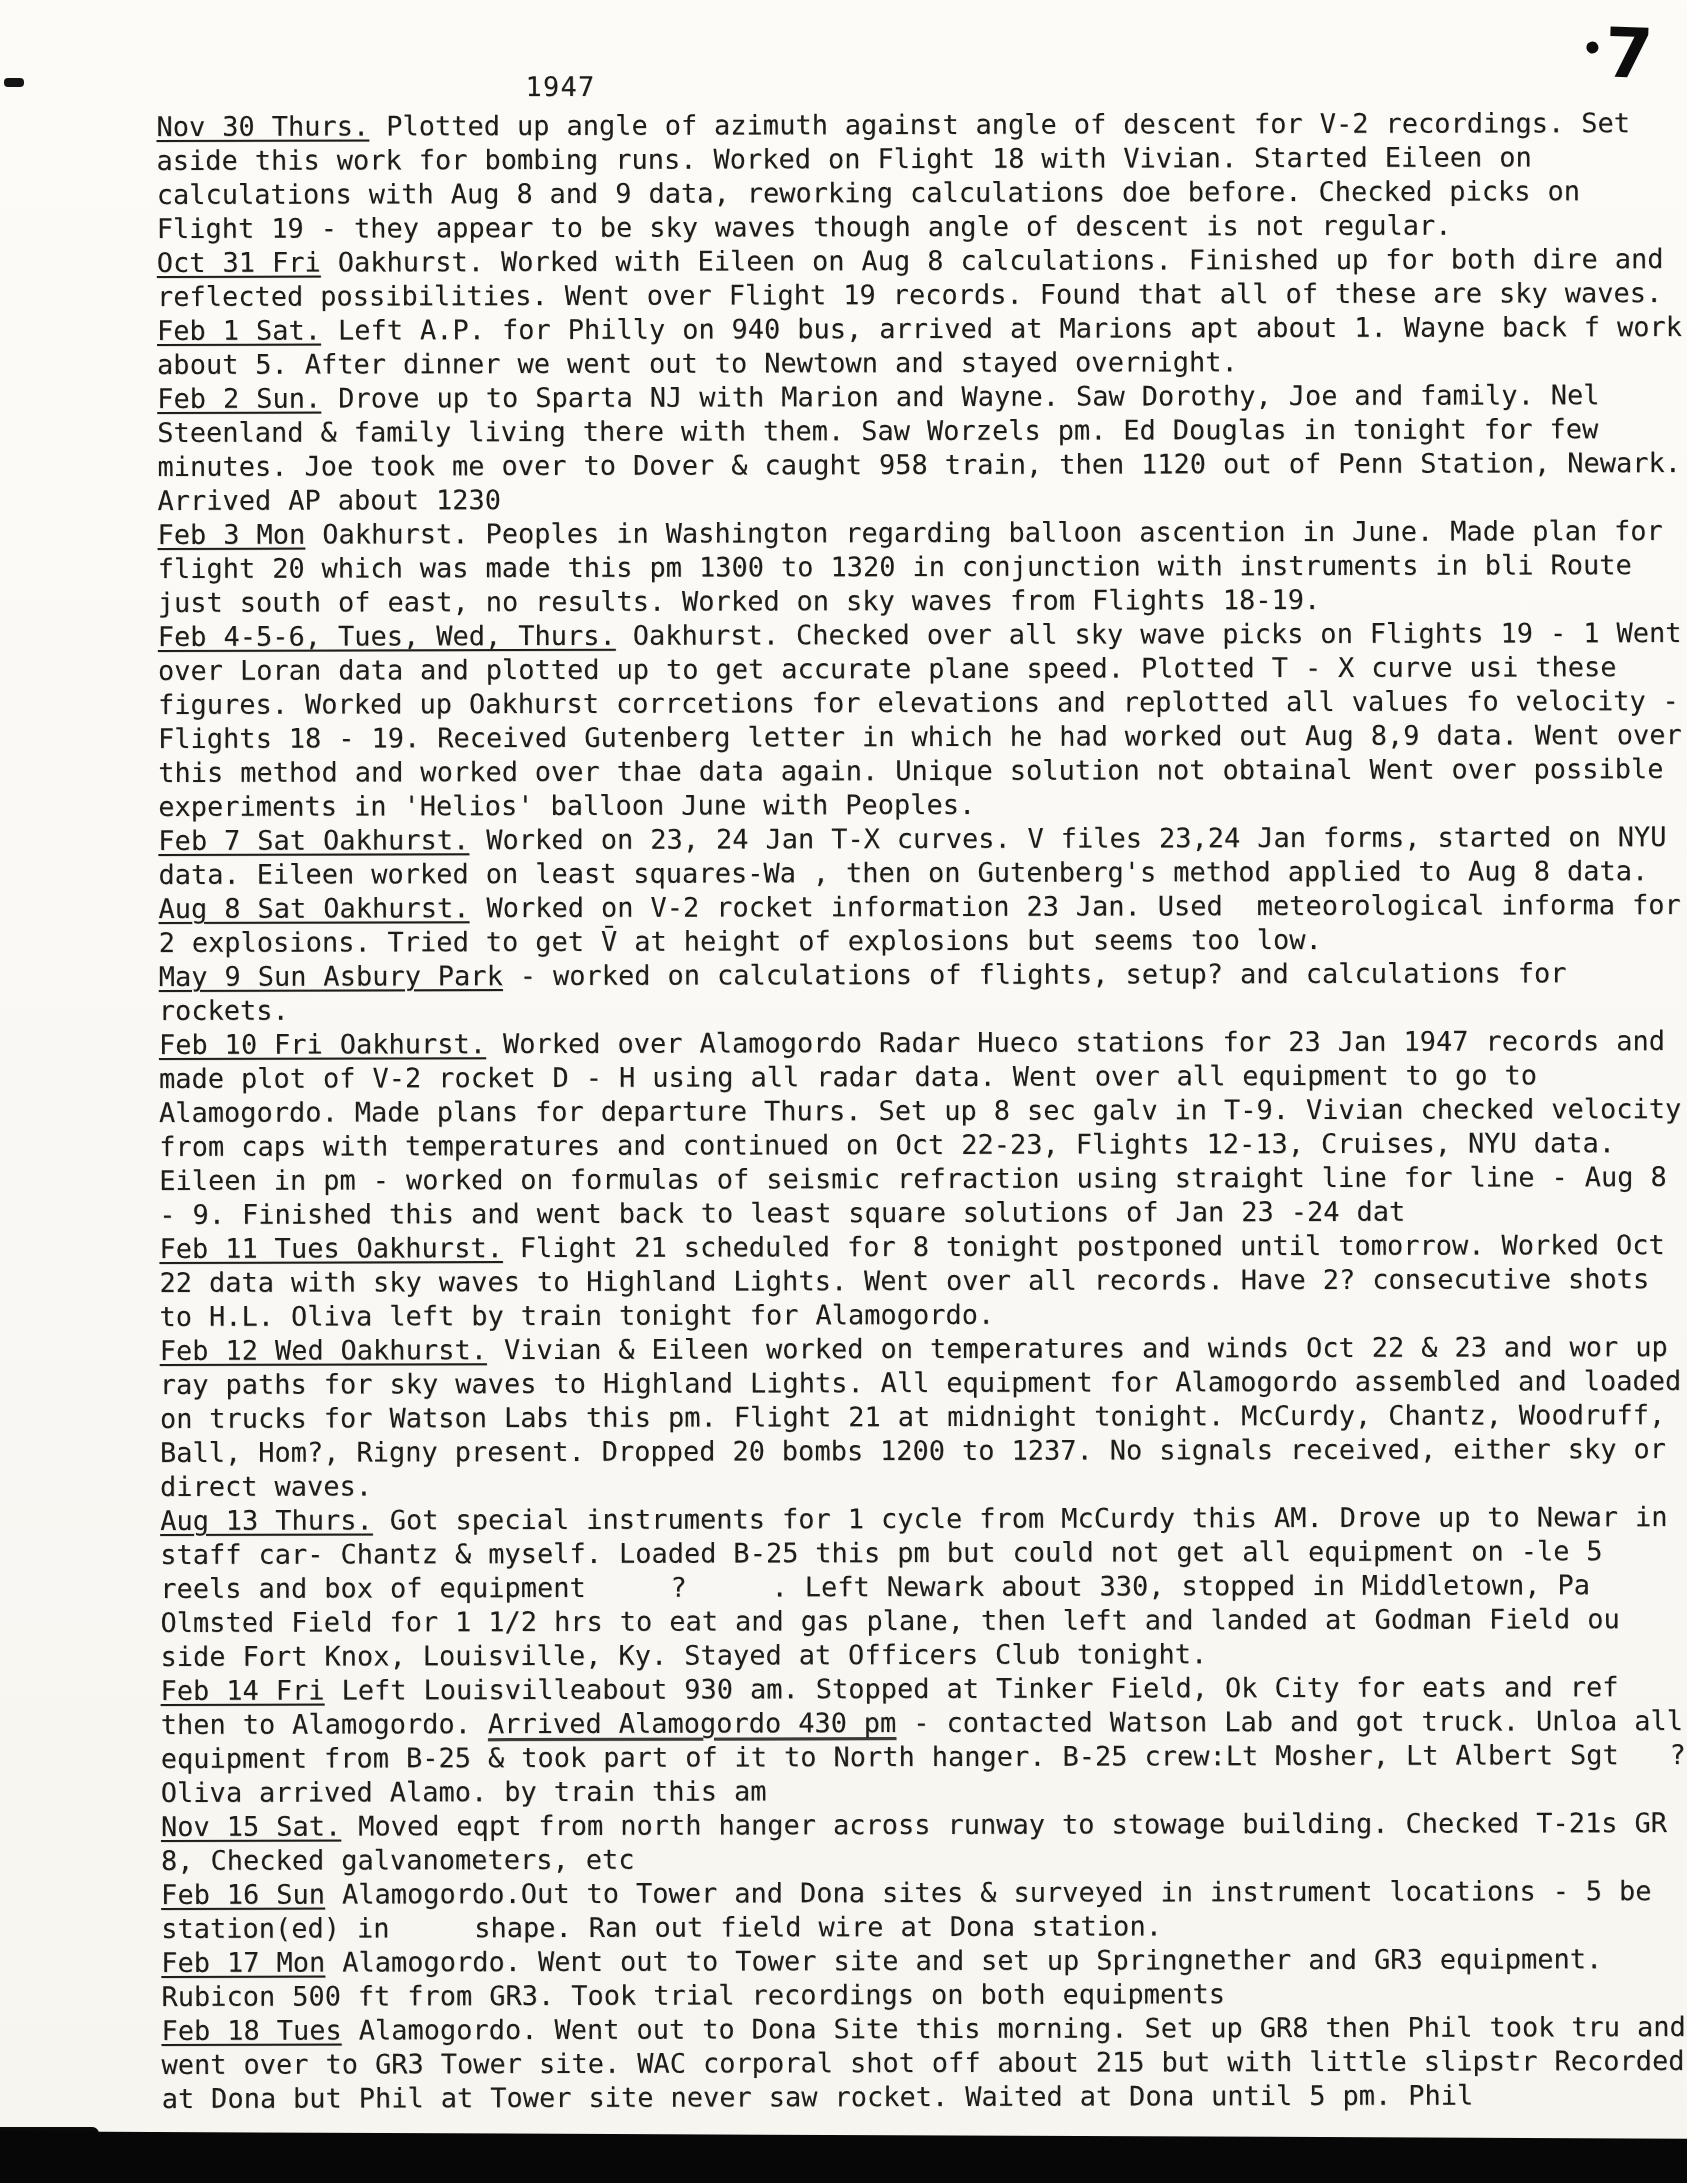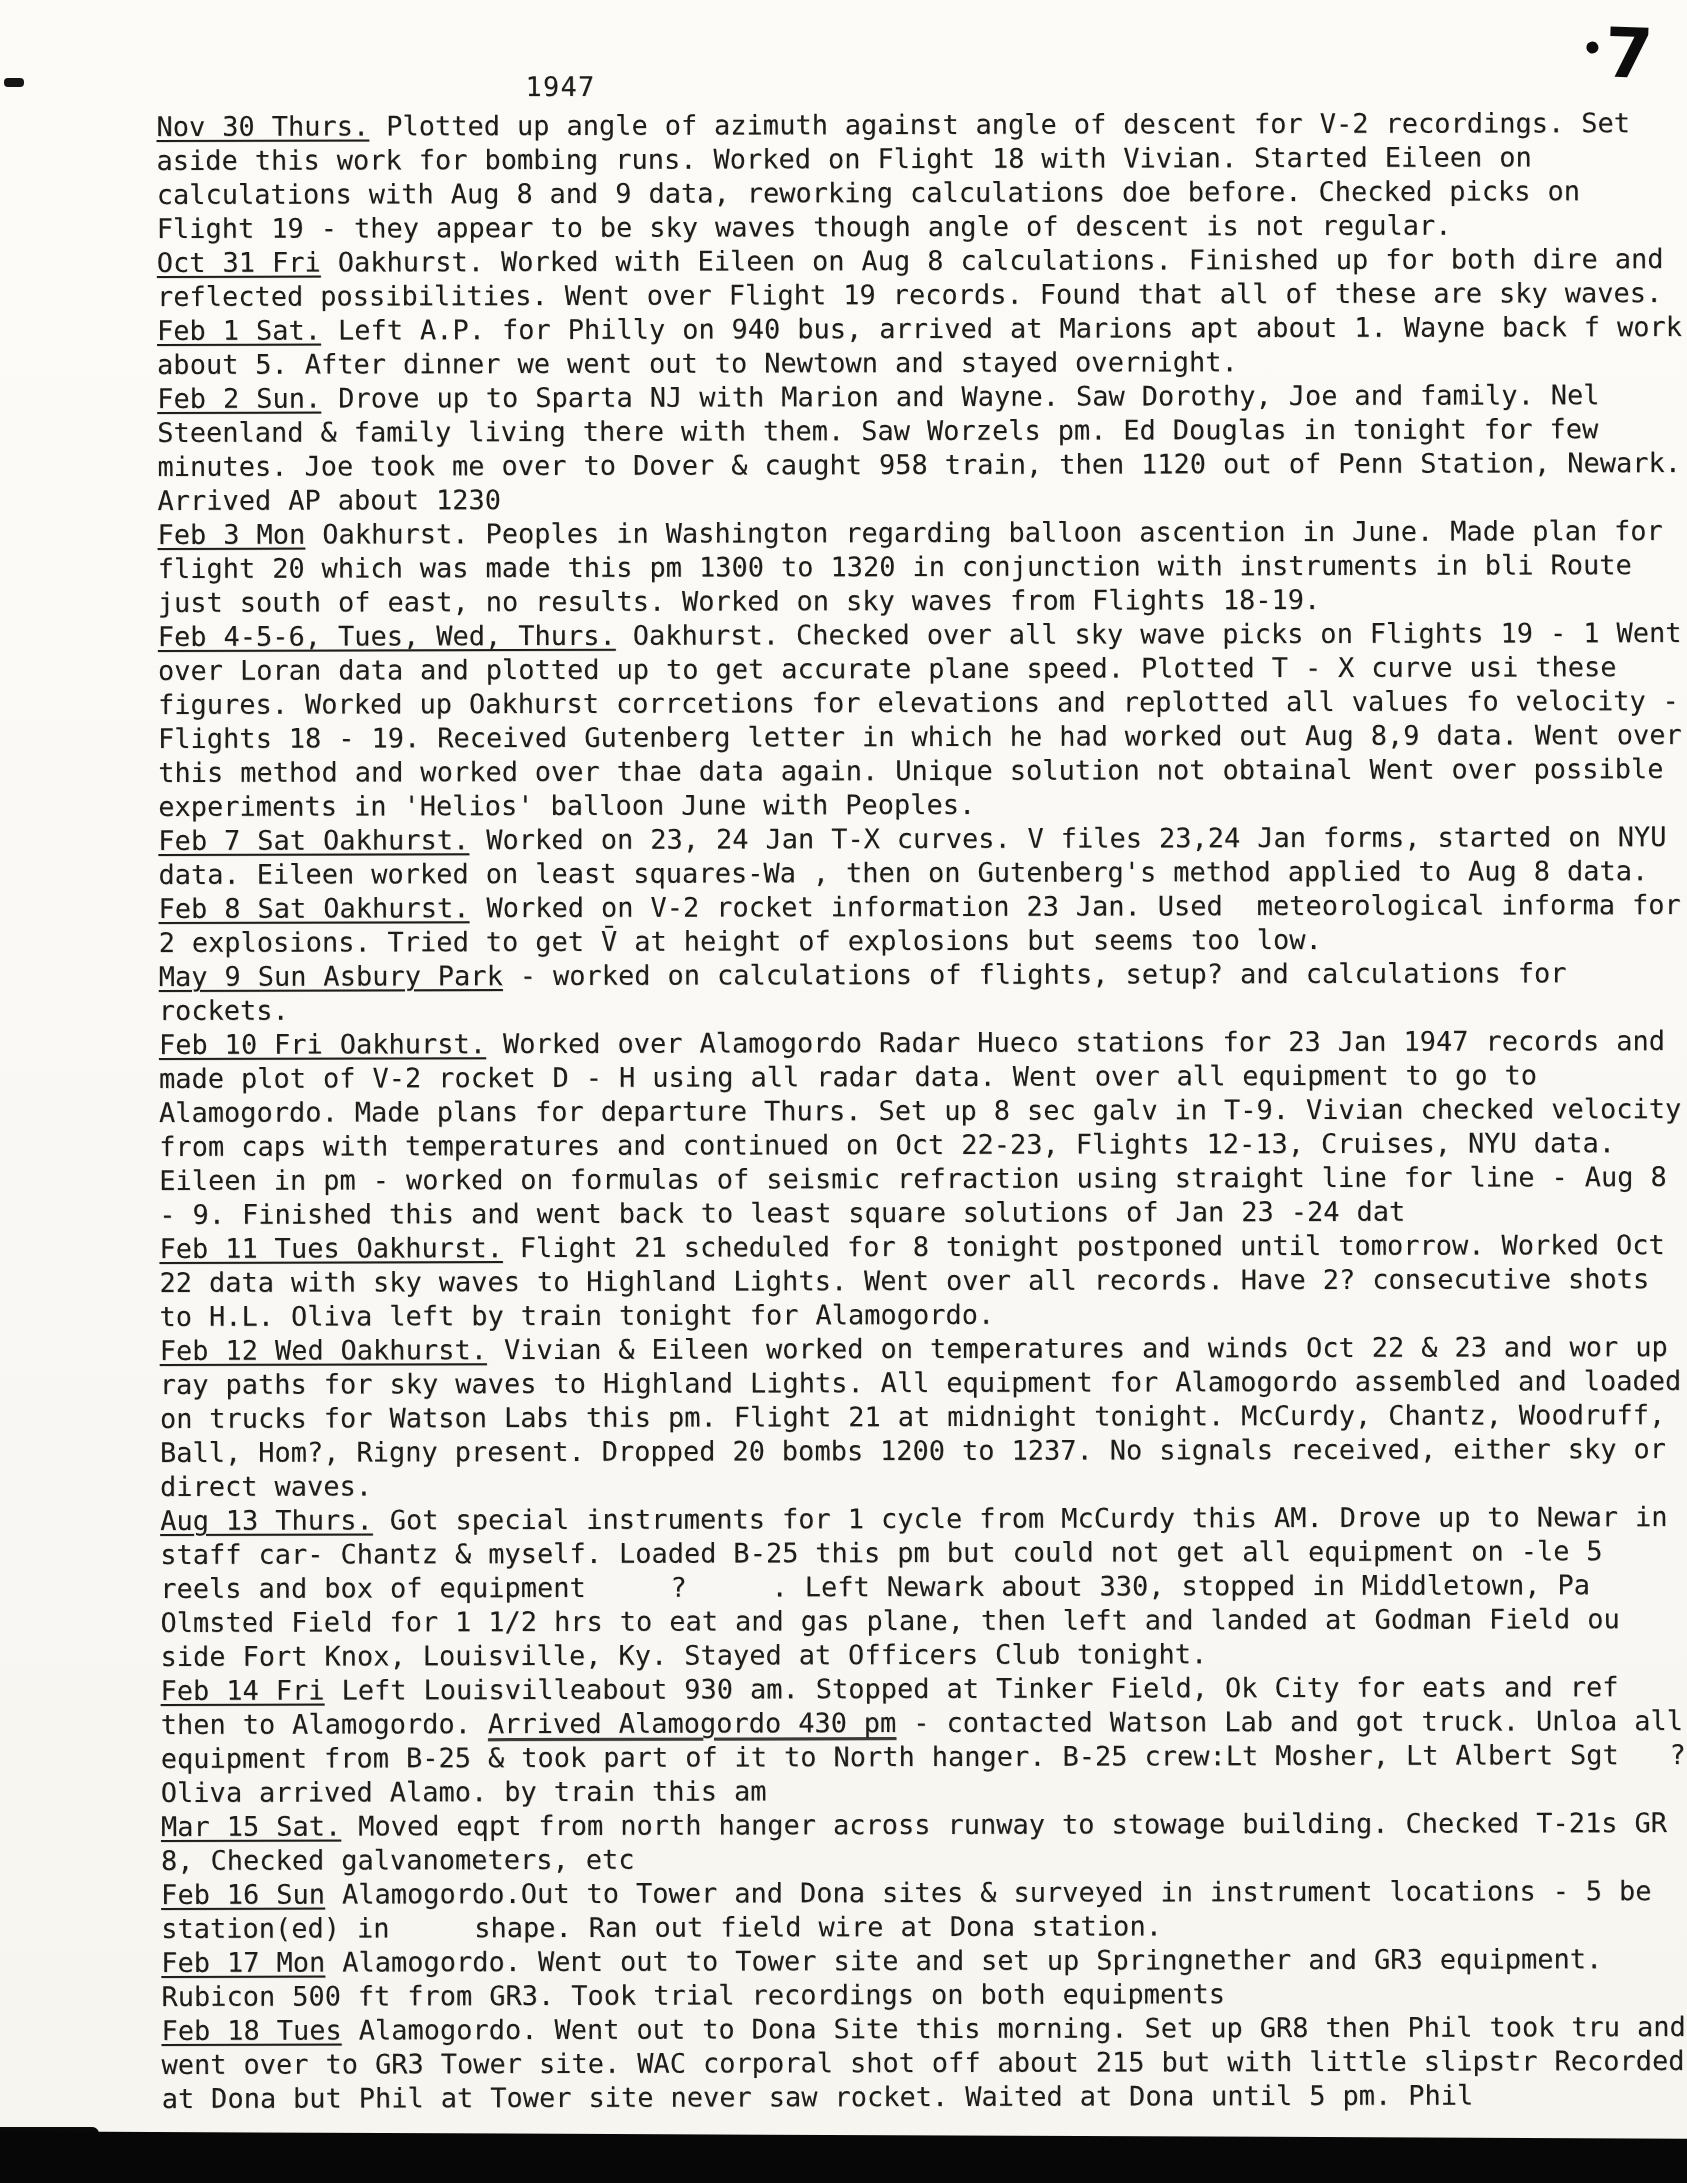--- a/index.html
+++ b/index.html
@@ -147,21 +147,21 @@
         <span class="date">Feb 4-5-6, Tues, Wed, Thurs.</span>
         <span class="txt">Oakhurst. Checked over all sky wave picks on Flights 19 - 1 Went over Loran data and plotted up to get accurate plane speed. Plotted T - X curve usi these figures. Worked up Oakhurst corrcetions for elevations and replotted all values fo velocity - Flights 18 - 19. Received Gutenberg letter in which he had worked out Aug 8,9 data. Went over this method and worked over thae data again. Unique solution not obtainal Went over possible experiments in 'Helios' balloon June with Peoples.</span>
       </p>
 
       <p class="entry">
         <span class="date">Feb 7 Sat Oakhurst.</span>
         <span class="txt">Worked on 23, 24 Jan T-X curves. V files 23,24 Jan forms, started on NYU data. Eileen worked on least squares-Wa , then on Gutenberg's method applied to Aug 8 data.</span>
       </p>
 
       <p class="entry">
-        <span class="date">Feb 8 Sat Oakhurst.</span>
+        <span class="date">Aug 8 Sat Oakhurst.</span>
         <span class="txt">Worked on V-2 rocket information 23 Jan. Used  meteorological informa for 2 explosions. Tried to get V̄ at height of explosions but seems too low.</span>
       </p>
 
       <p class="entry">
         <span class="date">May 9 Sun Asbury Park</span>
         <span class="txt">- worked on calculations of flights, setup? and calculations for rockets.</span>
       </p>
 
       <p class="entry">
         <span class="date">Feb 10 Fri Oakhurst.</span>
@@ -182,21 +182,21 @@
         <span class="date">Aug 13 Thurs.</span>
         <span class="txt">Got special instruments for 1 cycle from McCurdy this AM. Drove up to Newar in staff car- Chantz &amp; myself. Loaded B-25 this pm but could not get all equipment on -le 5 reels and box of equipment     ?     . Left Newark about 330, stopped in Middletown, Pa Olmsted Field for 1 1/2 hrs to eat and gas plane, then left and landed at Godman Field ou side Fort Knox, Louisville, Ky. Stayed at Officers Club tonight.</span>
       </p>
 
       <p class="entry">
         <span class="date">Feb 14 Fri</span>
         <span class="txt">Left Louisvilleabout 930 am. Stopped at Tinker Field, Ok City for eats and ref then to Alamogordo. </span><span class="txt pencil">Arrived Alamogordo 430 pm</span><span class="txt"> - contacted Watson Lab and got truck. Unloa all equipment from B-25 &amp; took part of it to North hanger. B-25 crew:Lt Mosher, Lt Albert Sgt   ?    Oliva arrived Alamo. by train this am</span>
       </p>
 
       <p class="entry">
-        <span class="date">Mar 15 Sat.</span>
+        <span class="date">Nov 15 Sat.</span>
         <span class="txt">Moved eqpt from north hanger across runway to stowage building. Checked T-21s GR 8, Checked galvanometers, etc</span>
       </p>
 
       <p class="entry">
         <span class="date">Feb 16 Sun</span>
         <span class="txt">Alamogordo.Out to Tower and Dona sites &amp; surveyed in instrument locations - 5 be station(ed) in     shape. Ran out field wire at Dona station.</span>
       </p>
 
       <p class="entry">
         <span class="date">Feb 17 Mon</span>

